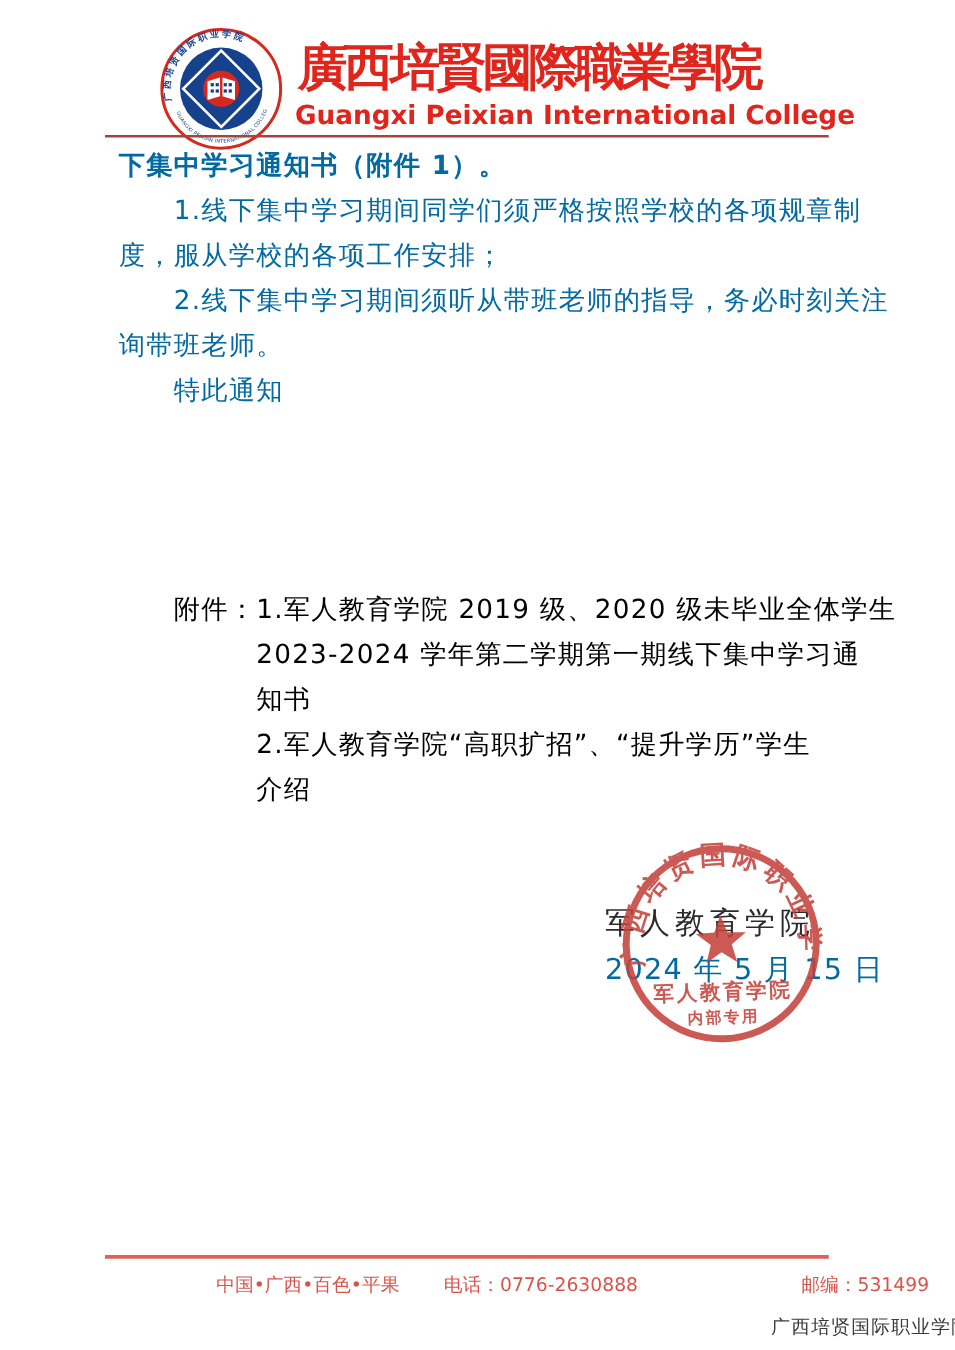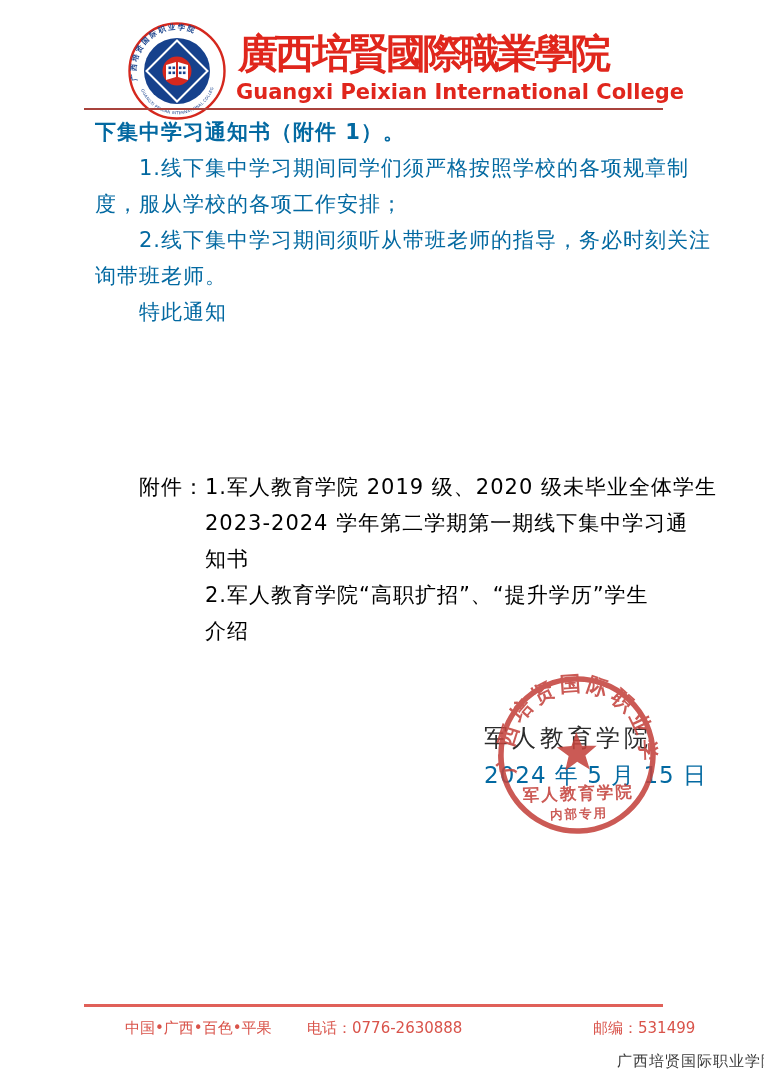--- a/index.html
+++ b/index.html
@@ -35,21 +35,21 @@
 
   
   .sig-unit{left:484px;top:722px;color:#2b2b2b;font-size:24px;letter-spacing:4px;white-space:nowrap;z-index:1;}
   .sig-date{left:484px;top:760px;color:#0369a1;font-size:23px;letter-spacing:1px;white-space:nowrap;z-index:1;}
 
   
   .stamp{left:493px;top:671px;width:168px;height:168px;opacity:.87;z-index:2;transform:rotate(-2deg);}
 
   
   .footer-rule{left:84px;top:1004px;width:579px;height:3px;background:#e06059;}
-  .footer-text{color:#d9534a;font-size:15px;white-space:nowrap;}
+  .footer-text{color:#d9534a;font-size:15px;white-space:nowrap;margin-left:48px;}
   .f-address{left:125px;top:1019px;}
   .f-phone{left:307px;top:1019px;}
   .f-postcode{left:593px;top:1019px;}
 
   .page-footer-name{
     left:617px;top:1052px;color:#3a3a3a;font-size:15px;letter-spacing:1px;white-space:nowrap;
   }
 </style>
 </head>
 <body>

